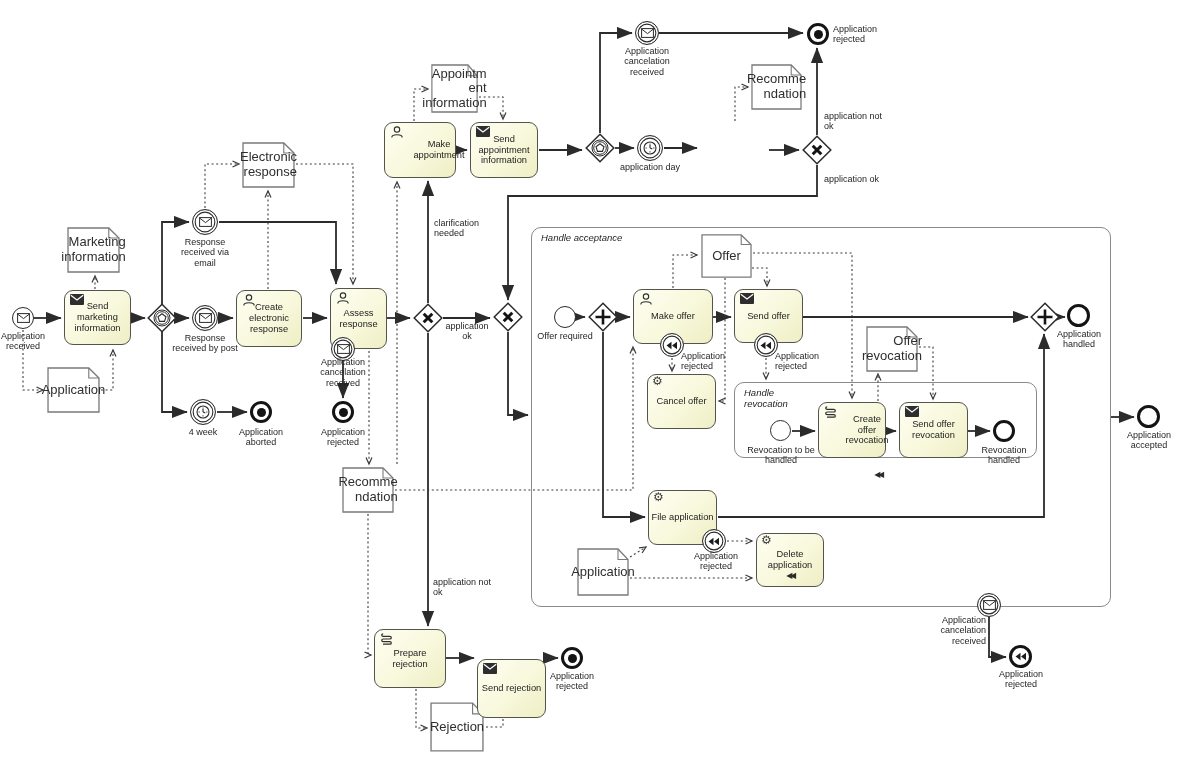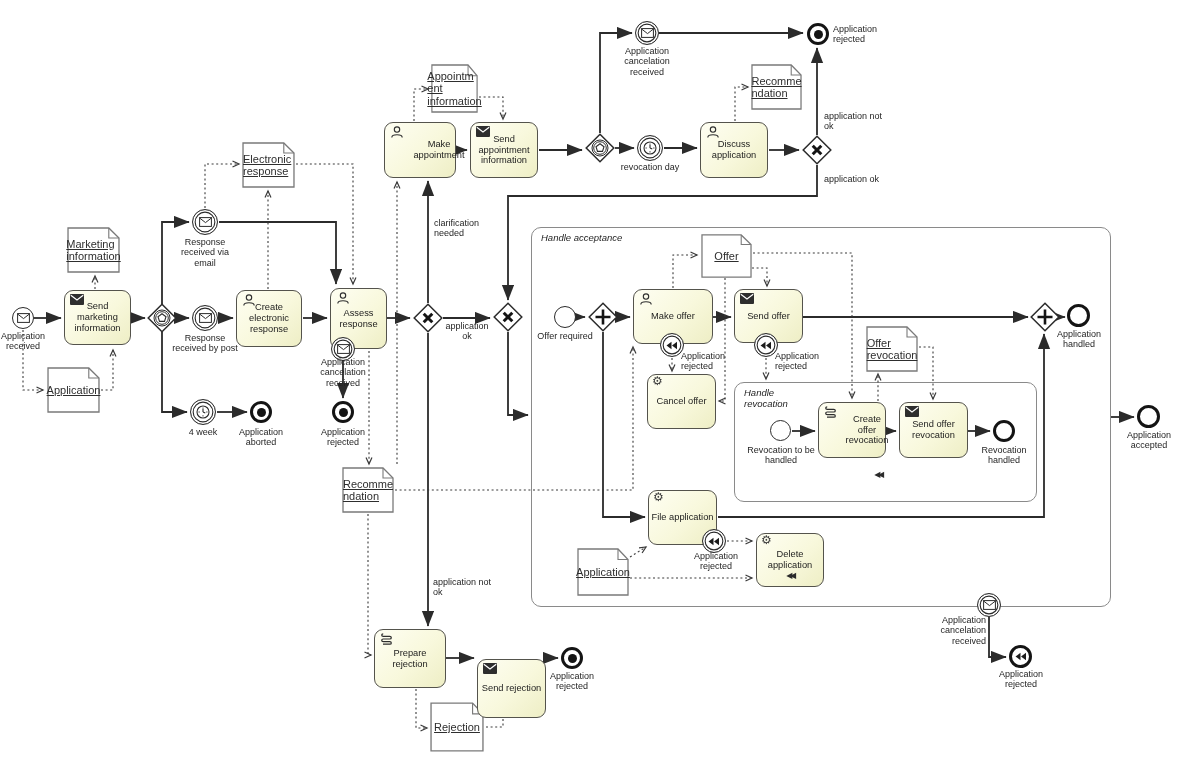--- a/index.html
+++ b/index.html
@@ -26,37 +26,37 @@
   .ev{position:absolute;background:#fff;border-radius:50%;box-sizing:border-box;
       display:flex;align-items:center;justify-content:center;}
   .ev-start{border:1.5px solid #2b2b2b;}
   .ev-double{border:1.2px solid #2b2b2b;box-shadow:inset 0 0 0 1.6px #fff,inset 0 0 0 2.7px #2b2b2b;}
   .ev-end{border:3.1px solid #141414;}
   .ev-term::after{content:"";width:9px;height:9px;border-radius:50%;background:#141414;}
   
   .dobj{position:absolute;}
   .dobj svg{position:absolute;left:0;top:0;width:100%;height:100%;}
   .dobj span{position:absolute;left:1px;top:1px;right:1px;bottom:1px;display:flex;align-items:center;
-             justify-content:center;text-align:left;font-size:11px;color:#2e2e2e;line-height:1.12;text-decoration:underline;}
+             justify-content:center;text-align:right;font-size:13px;color:#2e2e2e;line-height:1.12;}
   
   .lbl{position:absolute;font-size:9px;color:#1f1f1f;line-height:1.15;text-align:center;}
   .lbl.left{text-align:left;}
   .lbl.right{text-align:right;}
   .cmark{position:absolute;font-size:8px;letter-spacing:-2.5px;color:#2b2b2b;text-align:center;
          font-family:"DejaVu Sans",sans-serif;line-height:1;}
 </style>
 </head>
 <body>
 
 <div id="stage">
 
   <div class="sub" style="left:531px;top:227px;width:580px;height:380px;">
     <div class="subtitle">Handle acceptance</div>
   </div>
-  <div class="sub" style="left:734px;top:382px;width:303px;height:120px;">
+  <div class="sub" style="left:734px;top:382px;width:303px;height:76px;">
     <div class="subtitle" style="width:60px;">Handle revocation</div>
   </div>
 
   <svg class="edges" width="1204" height="781">
     <defs>
       <marker id="ah" markerWidth="10" markerHeight="8" refX="8.6" refY="3.5" orient="auto">
         <path d="M0 0 L9 3.5 L0 7 Z" fill="#2b2b2b"></path>
       </marker>
       <marker id="oah" markerWidth="8" markerHeight="8" refX="6.4" refY="3.2" orient="auto">
         <path d="M0.5 0.5 L6.4 3.2 L0.5 5.9" fill="none" stroke="#3a3a3a" stroke-width="1.1"></path>
@@ -229,27 +229,20 @@
         </svg></span>
     <span>Make appointment</span>
   </div>
   <div class="task" style="left:470px;top:122px;width:68px;height:56px;">
     <span class="ticon"><svg width="14" height="11" viewBox="0 0 14 11">
           <rect width="14" height="11" rx="1" fill="#2e2e2e"></rect>
           <path d="M0.8 1.2 L7 6 L13.2 1.2" fill="none" stroke="#fff" stroke-width="1.2"></path>
         </svg></span>
     <span>Send appointment information</span>
   </div>
-  <div class="task" style="left:700px;top:122px;width:68px;height:56px;">
-    <span class="ticon"><svg width="14" height="12" viewBox="0 0 14 12">
-          <circle cx="7" cy="3.6" r="2.7" fill="none" stroke="#2e2e2e" stroke-width="1.1"></circle>
-          <path d="M1.8 11.5 C1.8 7.9 12.2 7.9 12.2 11.5" fill="none" stroke="#2e2e2e" stroke-width="1.1"></path>
-        </svg></span>
-    <span>Discuss application</span>
-  </div>
   <div class="task" style="left:374px;top:629px;width:72px;height:59px;">
     <span class="ticon"><svg width="13" height="12" viewBox="0 0 13 12">
           <path d="M3.2 0.8 C1.2 0.8 1.2 3.4 3.2 3.4 H9.8 C11.8 3.4 11.8 6 9.8 6 H3.2 C1.2 6 1.2 8.6 3.2 8.6 H9.8 C11.8 8.6 11.8 11.2 9.8 11.2 H3" fill="none" stroke="#2e2e2e" stroke-width="1.2"></path>
         </svg></span>
     <span>Prepare rejection</span>
   </div>
   <div class="task" style="left:477px;top:659px;width:69px;height:59px;">
     <span class="ticon"><svg width="14" height="11" viewBox="0 0 14 11">
           <rect width="14" height="11" rx="1" fill="#2e2e2e"></rect>
           <path d="M0.8 1.2 L7 6 L13.2 1.2" fill="none" stroke="#fff" stroke-width="1.2"></path>
@@ -428,21 +421,21 @@
 
   <div class="lbl" style="left:-12px;top:331px;width:70px;">Application received</div>
   <div class="lbl" style="left:170px;top:237px;width:70px;">Response received via email</div>
   <div class="lbl" style="left:170px;top:333px;width:70px;">Response received by post</div>
   <div class="lbl" style="left:168px;top:427px;width:70px;">4 week</div>
   <div class="lbl" style="left:226px;top:427px;width:70px;">Application aborted</div>
   <div class="lbl" style="left:308px;top:357px;width:70px;">Application cancelation received</div>
   <div class="lbl" style="left:308px;top:427px;width:70px;">Application rejected</div>
   <div class="lbl" style="left:612px;top:46px;width:70px;">Application cancelation received</div>
   <div class="lbl left" style="left:833px;top:24px;width:60px;">Application rejected</div>
-  <div class="lbl" style="left:612px;top:162px;width:76px;">revocation day</div>
+  <div class="lbl" style="left:612px;top:162px;width:76px;">application day</div>
   <div class="lbl" style="left:530px;top:331px;width:70px;">Offer required</div>
   <div class="lbl" style="left:1044px;top:329px;width:70px;">Application handled</div>
   <div class="lbl" style="left:747px;top:445px;width:68px;">Revocation to be handled</div>
   <div class="lbl" style="left:969px;top:445px;width:70px;">Revocation handled</div>
   <div class="lbl" style="left:1114px;top:430px;width:70px;">Application accepted</div>
   <div class="lbl left" style="left:681px;top:351px;width:62px;">Application rejected</div>
   <div class="lbl left" style="left:775px;top:351px;width:62px;">Application rejected</div>
   <div class="lbl" style="left:687px;top:551px;width:58px;">Application rejected</div>
   <div class="lbl right" style="left:924px;top:615px;width:62px;">Application cancelation received</div>
   <div class="lbl" style="left:986px;top:669px;width:70px;">Application rejected</div>

